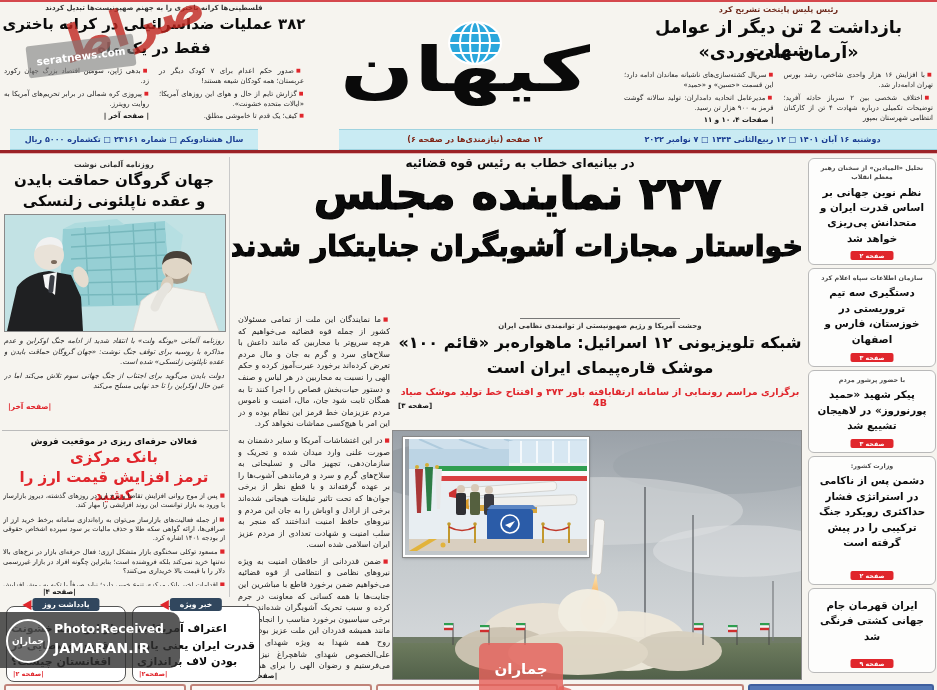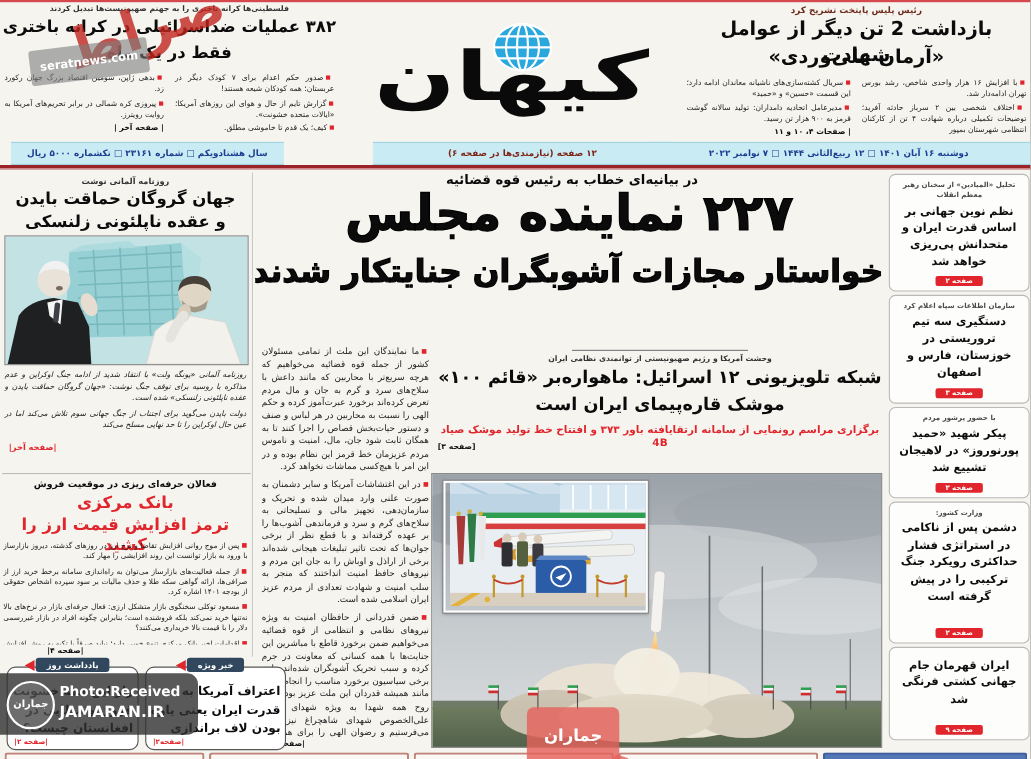--- a/index.html
+++ b/index.html
@@ -29,21 +29,21 @@
   .bodytxt{font-size:8px;line-height:1.45;text-align:justify;color:#1a1a1a;}
   .bodytxt p{margin:0 0 5px 0;}
   .bodytxt p::before{content:"■";color:var(--accent);font-size:5.5px;vertical-align:1px;margin-left:2px;}
   .smalltxt{font-size:7px;line-height:1.5;text-align:justify;color:#1a1a1a;}
   .smalltxt p{margin:0 0 3px 0;}
   .sbox{background:#fdfdfc;border:1px solid #b9b9b9;border-radius:6px;padding:5px 4px 14px 4px;text-align:center;}
   .sbox .sk{font-size:6.4px;font-weight:bold;color:#4a4a4a;line-height:1.45;}
   .sbox .sh{font-size:10.3px;font-weight:bold;line-height:1.5;margin-top:2px;color:#0d0d0d;}
   .badge{position:absolute;bottom:4px;left:50%;transform:translateX(-50%);background:var(--accent);
     color:#fff;font-size:6.3px;font-weight:bold;padding:1px 9px;border-radius:2px;white-space:nowrap;}
-  .fbox{background:#fff;border:1.5px solid #555;border-radius:8px;text-align:right;}
+  .fbox{background:#fff;border:1.5px solid #555;border-radius:8px;text-align:left;}
   .fbox .fh{font-size:11px;font-weight:bold;line-height:1.5;padding:14px 4px 2px 4px;color:#0d0d0d;}
   .fbox .fp{position:absolute;bottom:3px;left:6px;font-size:6.5px;font-weight:bold;color:var(--accent);}
   .boxhdr{position:absolute;top:-9px;left:50%;transform:translateX(-50%);background:var(--navy);color:#fff;
     font-size:7.5px;font-weight:bold;padding:2px 10px;border-radius:3px;white-space:nowrap;}
   .arrowL{position:absolute;left:-10px;top:2px;width:0;height:0;border-top:5px solid transparent;
     border-bottom:5px solid transparent;border-right:9px solid var(--accent);}
   .photo{border:1px solid #8a8a8a;background:#ddd;}
   .adbox{position:absolute;top:684px;height:8px;background:#fbf7f5;border:2px solid #c08379;border-bottom:none;border-radius:3px 3px 0 0;}
   .adbox.blue{background:#5377b5;border-color:#3f5f9e;}
   .wm{z-index:60;}

